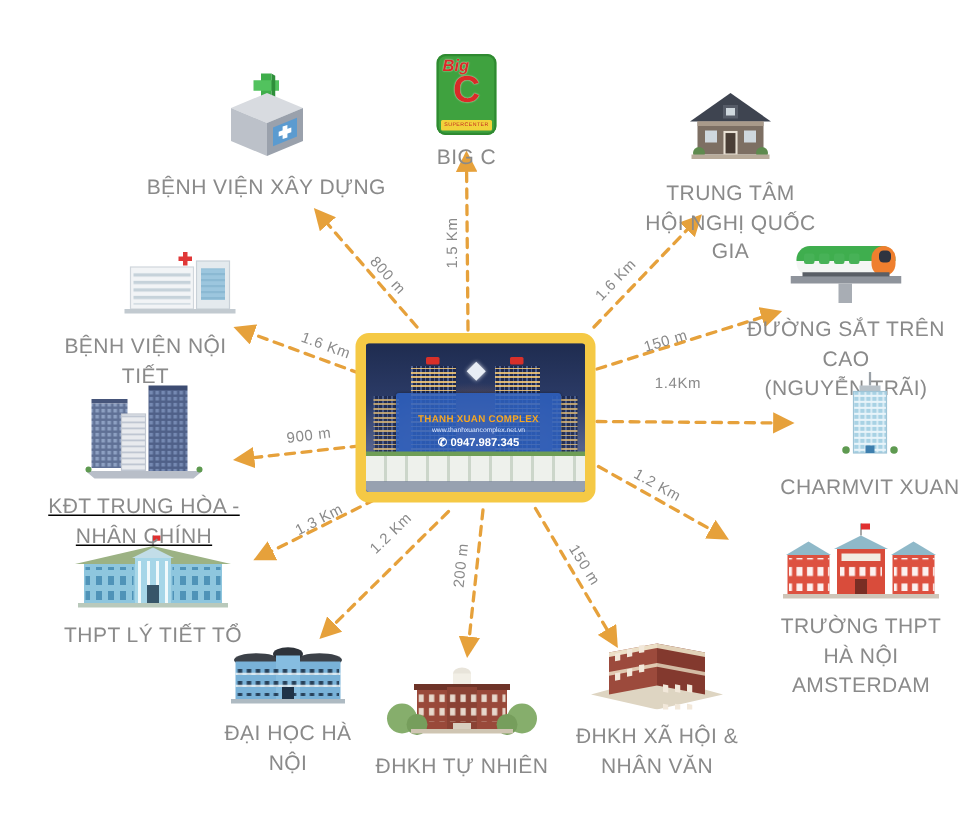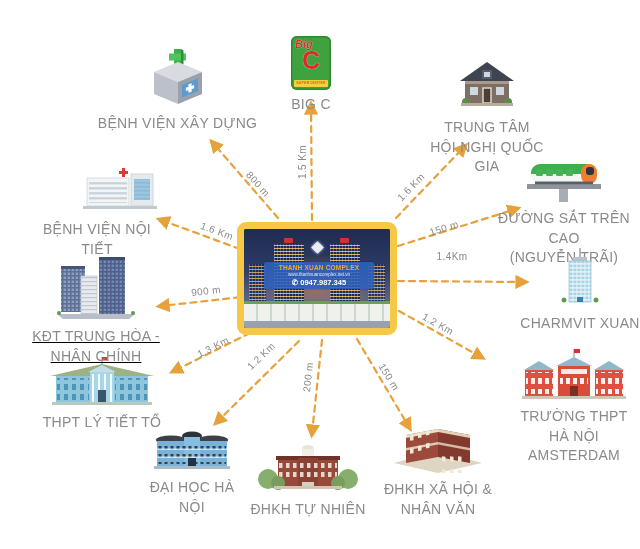--- a/index.html
+++ b/index.html
@@ -34,21 +34,21 @@
          background-image:repeating-linear-gradient(0deg, rgba(250,205,120,.85) 0 1px, transparent 1px 3px),
                           repeating-linear-gradient(90deg, rgba(140,170,235,.45) 0 1px, transparent 1px 3px);}
   .tower.t1{left:30px;top:15px;}
   .tower.t2{left:86px;top:15px;}
   .tower.side{width:17px;height:42px;top:35px;opacity:.8;}
   .tower.s1{left:5px;}  .tower.s2{left:124px;}
   .tip{position:absolute;width:9px;height:5px;background:#d8302a;border-radius:1px;}
   .tip.p1{left:40px;top:9px;} .tip.p2{left:96px;top:9px;}
   .logo-diamond{position:absolute;left:69px;top:14px;width:9px;height:9px;background:#e8edf5;
                 transform:rotate(45deg);box-shadow:0 0 3px rgba(255,255,255,.8);}
-  .banner{position:absolute;left:20px;top:33px;width:106px;padding:2px 2px;border-radius:2px;
+  .banner{position:absolute;left:20px;top:33px;width:106px;padding:14px 2px;border-radius:2px;
           background:rgba(46,96,190,.88);text-align:center;box-shadow:0 0 2px rgba(0,0,0,.4);}
   .banner .b1{color:#f5a623;font-weight:bold;font-size:6.5px;line-height:8px;letter-spacing:.2px;}
   .banner .b2{color:#dce8ff;font-size:4.5px;line-height:6px;}
   .banner .b3{color:#ffffff;font-weight:bold;font-size:7.5px;line-height:9px;}
   .townhouses{position:absolute;left:0;right:0;bottom:7px;height:17px;
               background:repeating-linear-gradient(90deg,#eef1ec 0 12px,#ccd6ca 12px 14px);
               border-top:3px solid #6f9e56;}
   .road{position:absolute;left:0;right:0;bottom:0;height:7px;background:#97a1b0;}
 </style>
 </head>

